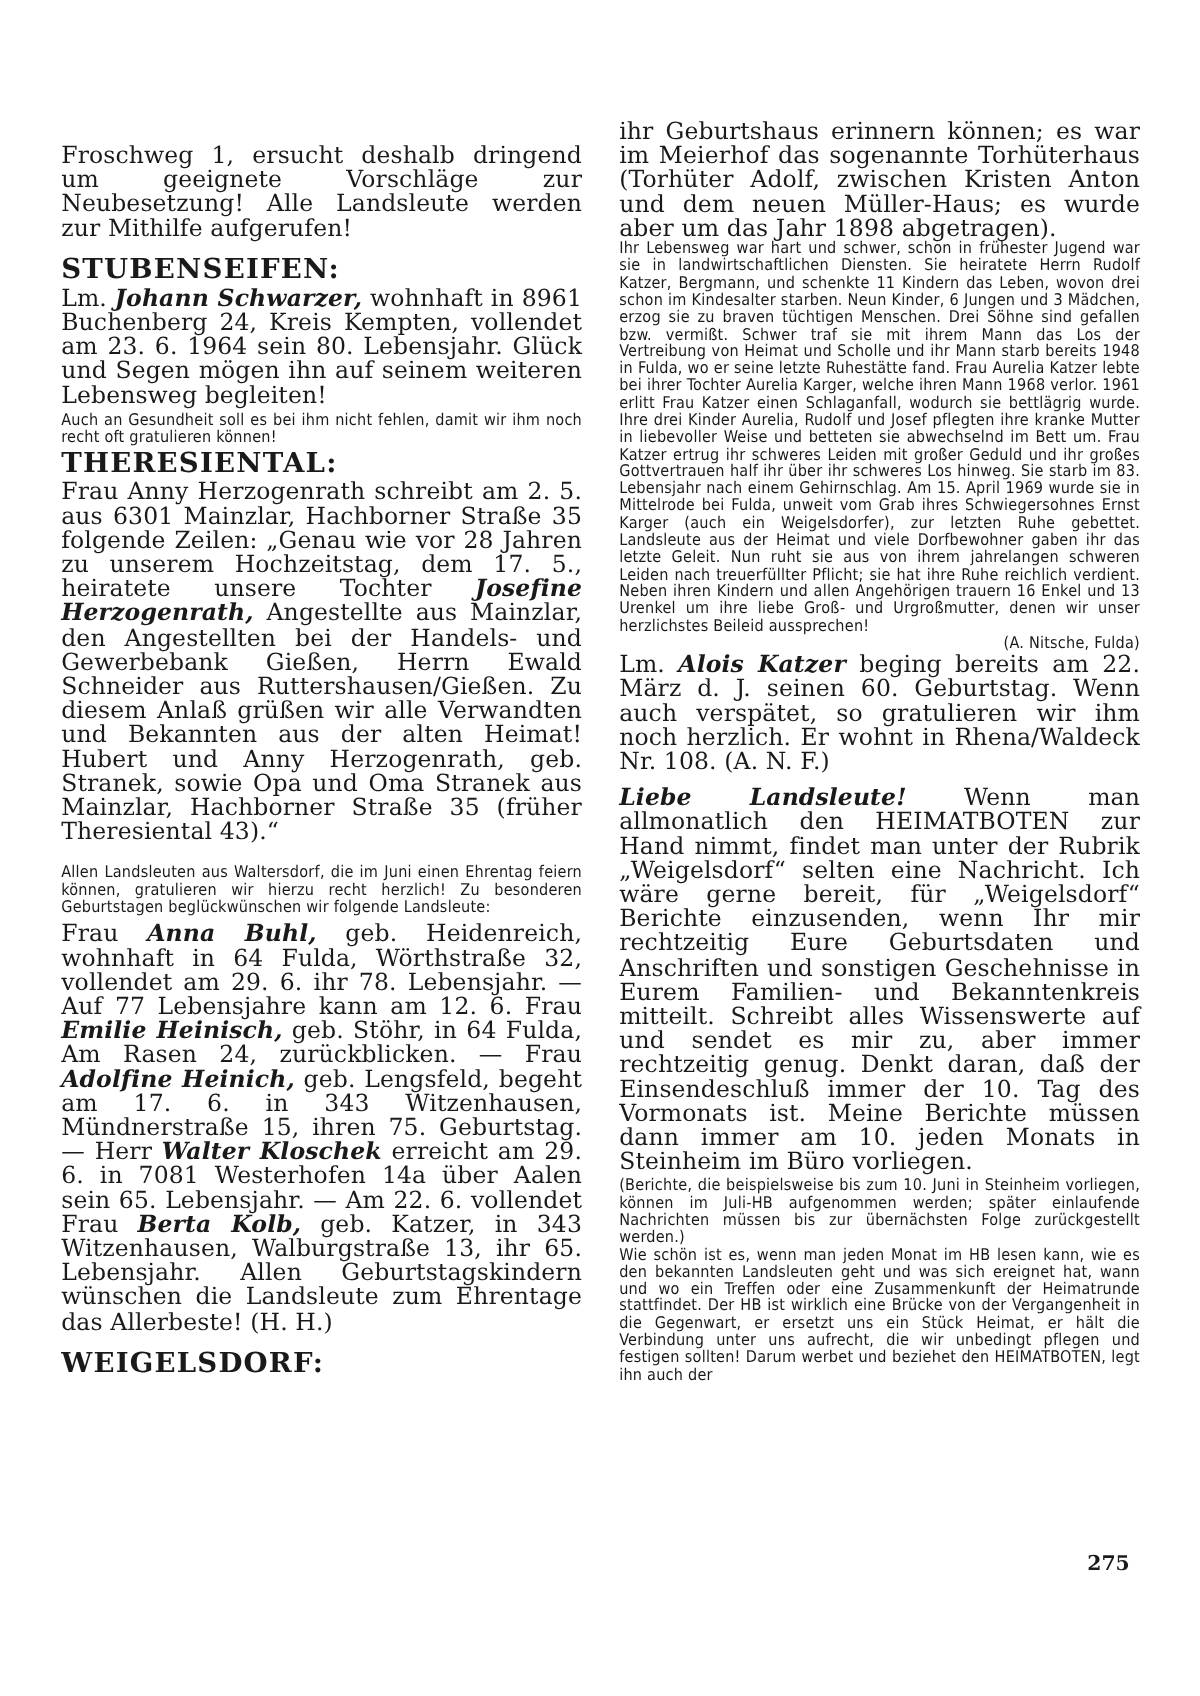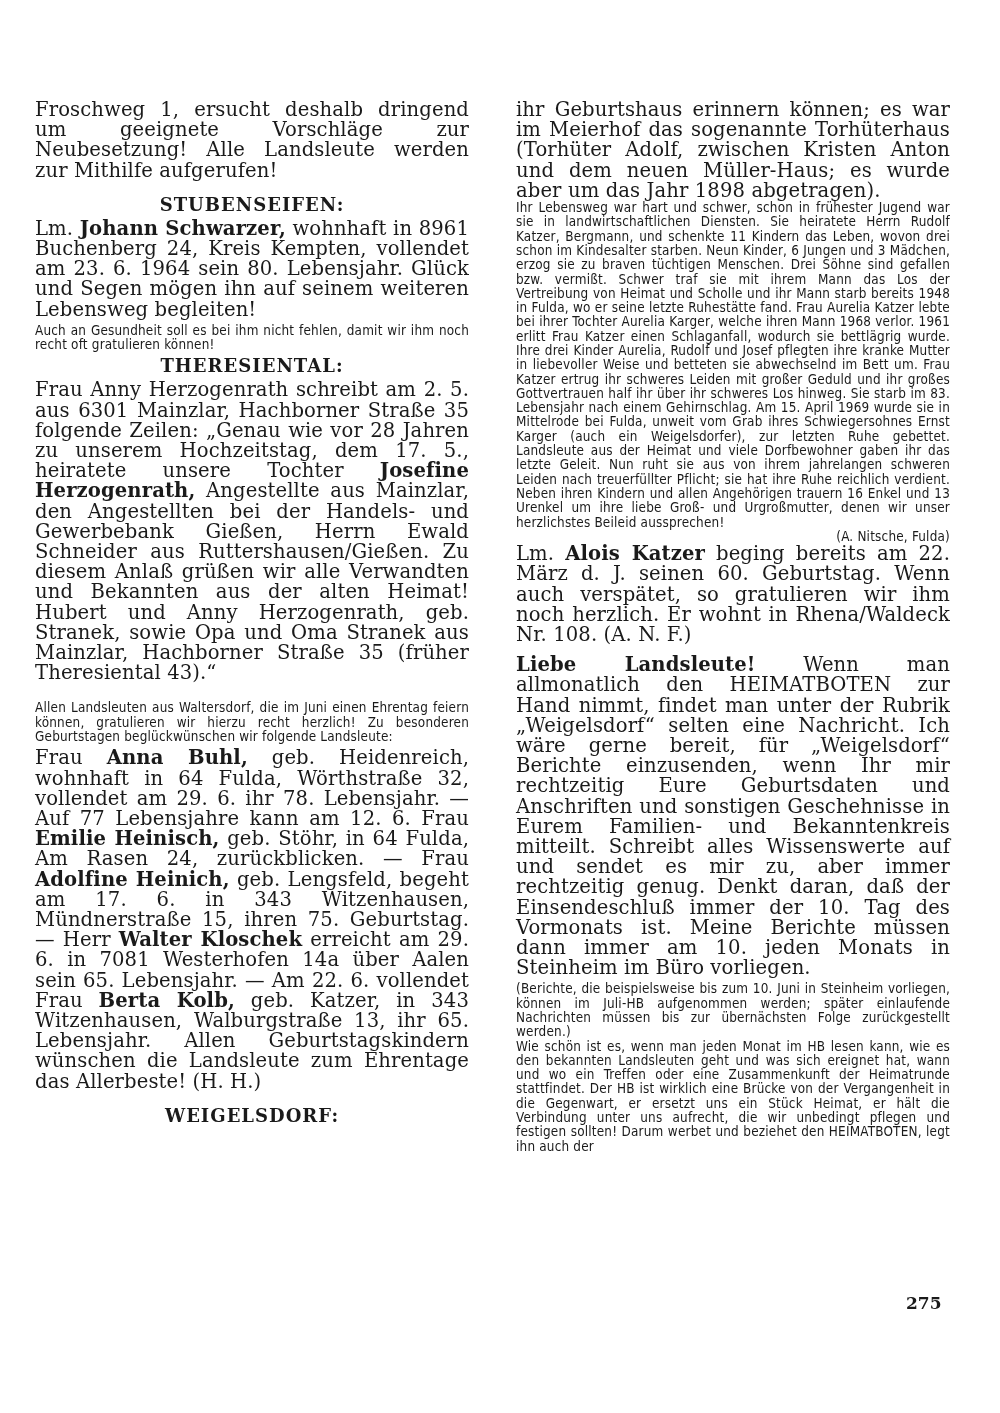--- a/index.html
+++ b/index.html
@@ -2,29 +2,29 @@
 <html><head>
 <meta charset="utf-8">
 <style>
   html, body { margin: 0; padding: 0; background: #ffffff; }
   body {
     width: 1000px; height: 1413px; position: relative; overflow: hidden;
     font-family: "DejaVu Serif", "Liberation Serif", serif;
     color: #1a1a1a;
   }
   .col { position: absolute; top: 100px; width: 434px; }
-  .col-left { left: 35px; }
+  .col-left { left: 51px; margin-top: 20px; }
   .col-right { left: 516px; }
   .big { font-size: 19.6px; line-height: 20.2px; text-align: justify; margin: 0; letter-spacing: 0.1px; }
   .small { font-family: "DejaVu Sans Condensed", "DejaVu Sans", "Liberation Sans", sans-serif;
            font-size: 13.4px; line-height: 14.3px; text-align: justify; margin: 0; letter-spacing: 0.2px; }
-  .head { font-family: "DejaVu Serif", "Liberation Serif", serif; font-weight: bold; font-size: 18px;
-          letter-spacing: 1px; margin: 0; line-height: 20px; text-align: center; }
+  .head { font-family: "DejaVu Serif", "Liberation Serif", serif; font-weight: bold; font-size: 23px;
+          letter-spacing: 1px; margin: 0; line-height: 20px; }
   .sig { text-align: right; margin: 0; }
-  b { font-weight: bold; }
+  b { font-weight: bold; font-style: italic; }
   .gap-s { height: 10px; }
   .gap-m { height: 14px; }
   .gap-xs { height: 4px; }
   .pagenum { position: absolute; left: 906px; top: 1293px; font-weight: bold;
              font-family: "DejaVu Serif", "Liberation Serif", serif; font-size: 17px; }
 </style>
 </head>
 <body>
 
 <div class="col col-left">

